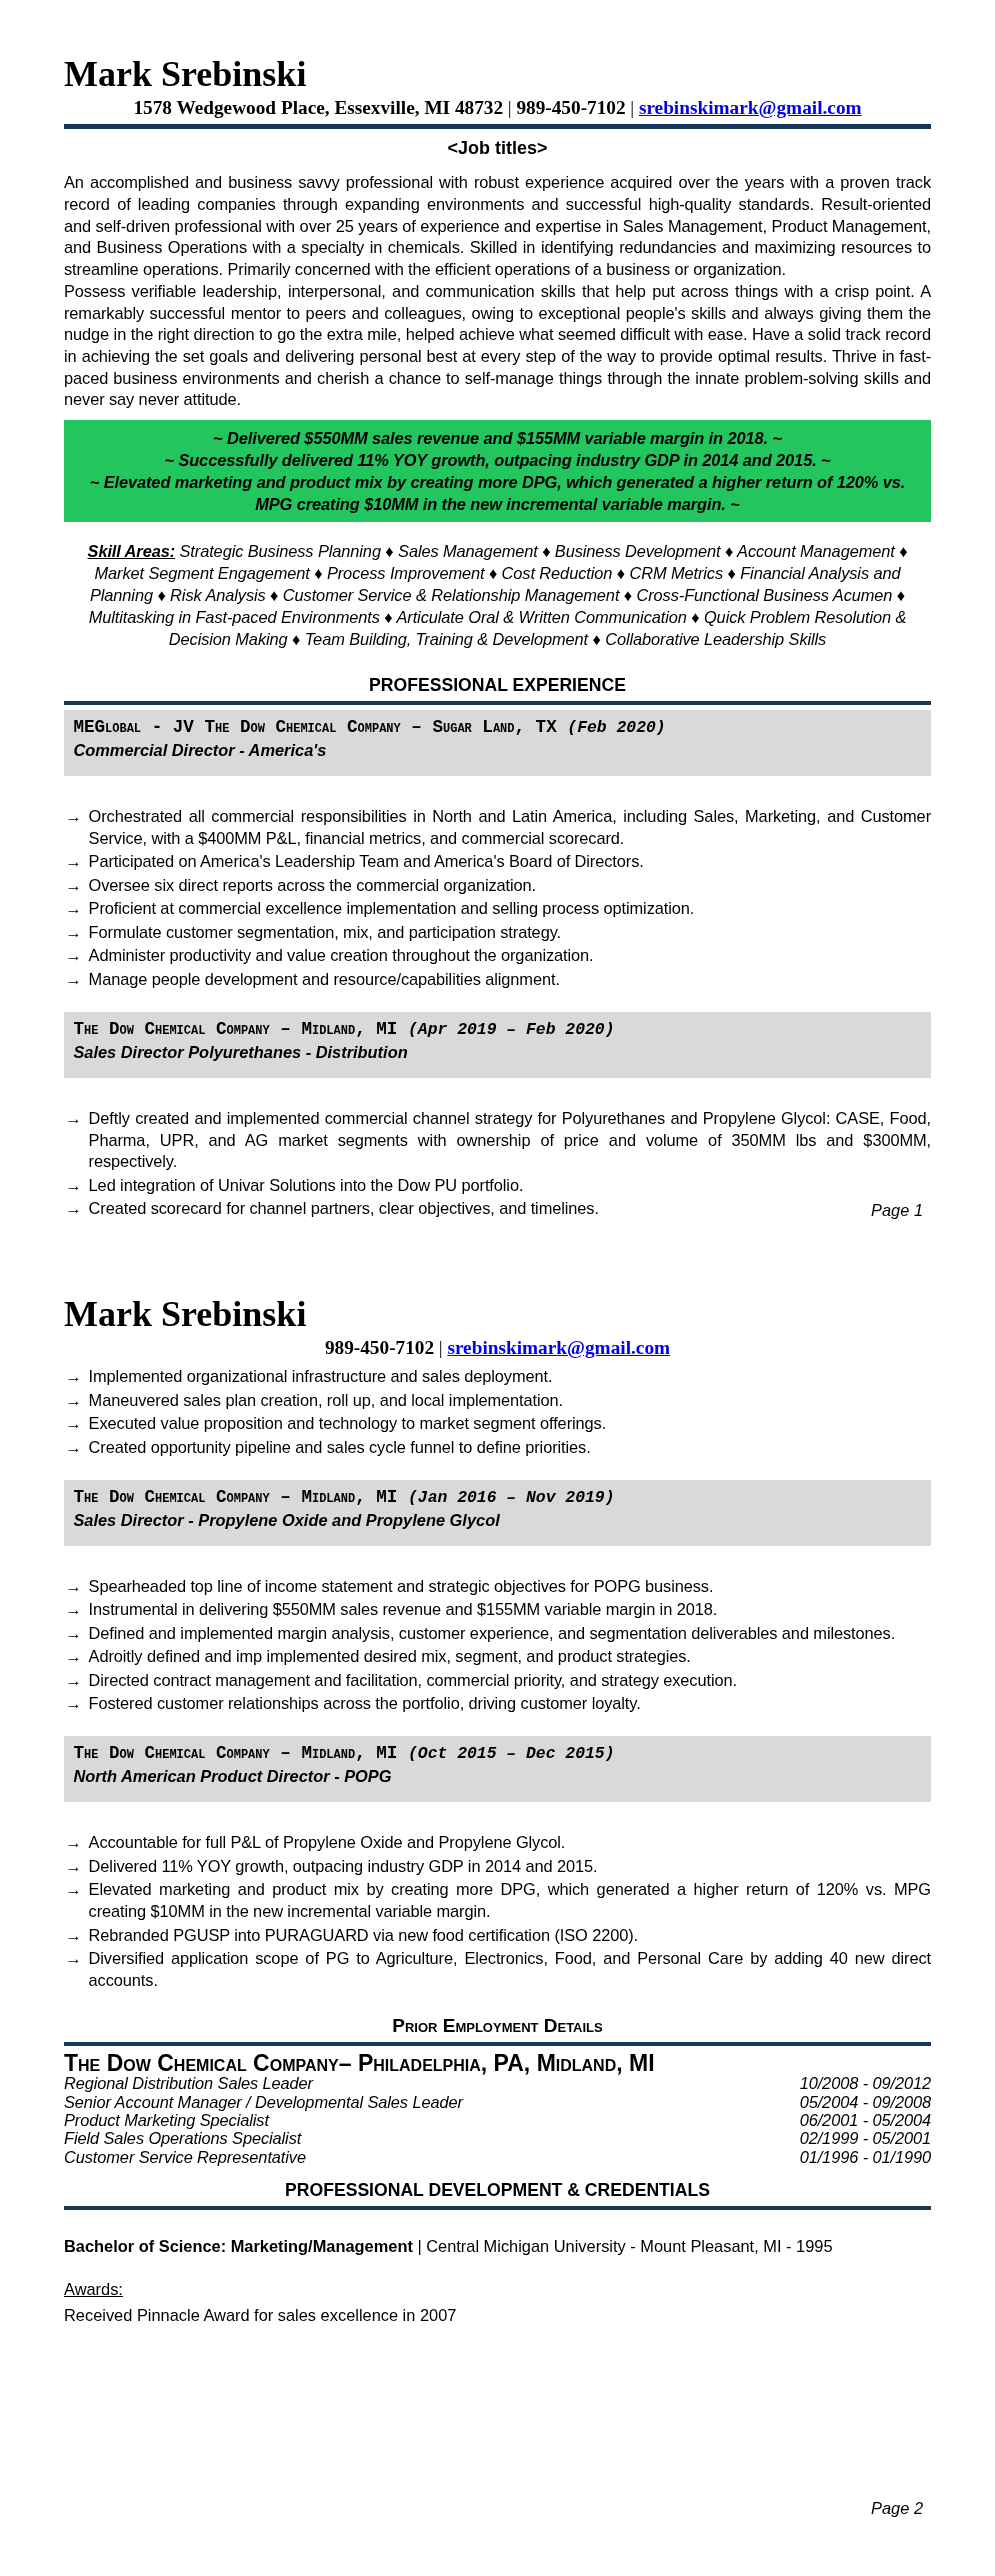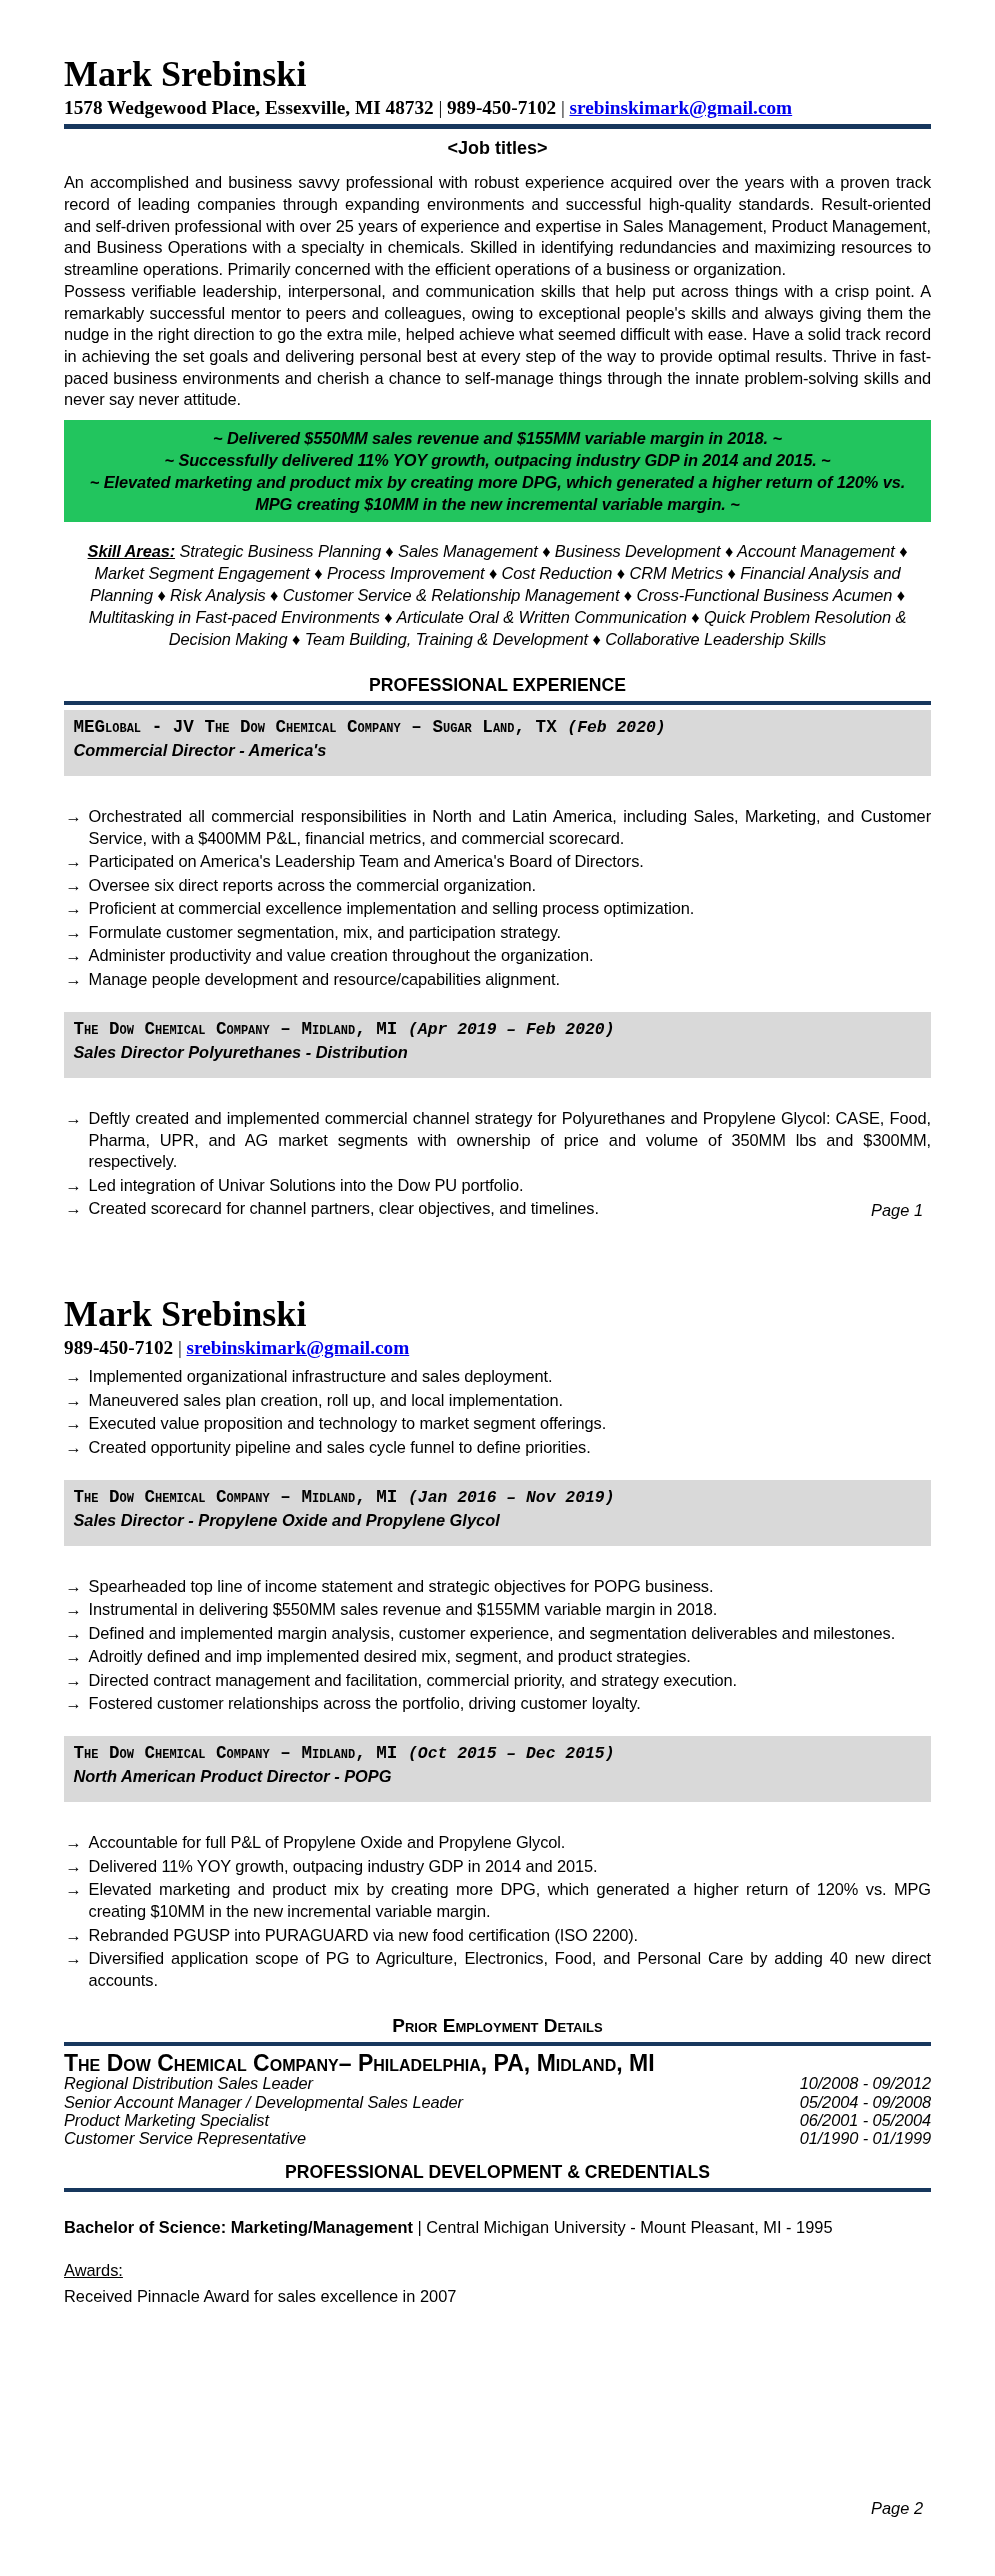--- a/index.html
+++ b/index.html
@@ -2,21 +2,21 @@
 <html style="font-size:9.4px"><head>
 <meta charset="utf-8">
 <style>
   html,body{margin:0;padding:0;background:#ffffff;}
   body{width:995px;font-family:"Liberation Sans",sans-serif;color:#000;}
   .page{width:995px;height:1288px;box-sizing:border-box;padding:0 64px;overflow:hidden;position:relative;}
   
   .name{font-family:"Liberation Serif",serif;font-weight:bold;font-size:36px;line-height:41px;margin:0;}
   .p1-name{padding-top:54px;}
   .p2-name{padding-top:5.9px;}
-  .contact{font-family:"Liberation Serif",serif;font-weight:bold;font-size:19.3px;line-height:23.4px;text-align:left;margin-top:1.2px;}
+  .contact{font-family:"Liberation Serif",serif;font-weight:bold;font-size:19.3px;line-height:23.4px;text-align:center;margin-top:1.2px;}
   .contact .sep{padding:0 4.7px;font-weight:400;}
   a.email-link{color:#0000EE;text-decoration:underline;cursor:pointer;}
   .rule{height:4.7px;background:#17375d;margin-top:4.7px;}
   .rule.thin{height:4.1px;margin-top:5.9px;}
   .job-titles{font-weight:bold;font-size:18px;text-align:center;margin-top:9.4px;}
   
   .para{font-size:16.4px;line-height:21.7px;text-align:justify;margin:0;letter-spacing:-0.1px;}
   .para.first{margin-top:13px;}
   
   .hl-box{background:#22c55e;margin-top:9.4px;padding:7px 23.4px;text-align:center;}
@@ -163,22 +163,26 @@
   </div>
   <div class="prior-row">
     <span>Senior Account Manager / Developmental Sales Leader</span>
     <span>05/2004 - 09/2008</span>
   </div>
   <div class="prior-row">
     <span>Product Marketing Specialist</span>
     <span>06/2001 - 05/2004</span>
   </div>
   <div class="prior-row">
+    <span>Field Sales Operations Specialist</span>
+    <span>02/1999 - 05/2001</span>
+  </div>
+  <div class="prior-row">
     <span>Customer Service Representative</span>
-    <span>01/1990 - 01/1999</span>
+    <span>01/1996 - 01/1990</span>
   </div>
 
   <h2 class="section-heading" style="margin-top:14px;">PROFESSIONAL DEVELOPMENT &amp; CREDENTIALS</h2>
   <div class="rule thin"></div>
 
   <div class="degree"><b>Bachelor of Science: Marketing/Management</b><span> | Central Michigan University - Mount Pleasant, MI - 1995</span></div>
 
   <div class="awards-label">Awards:</div>
   <div class="award-text">Received Pinnacle Award for sales excellence in 2007</div>
 

